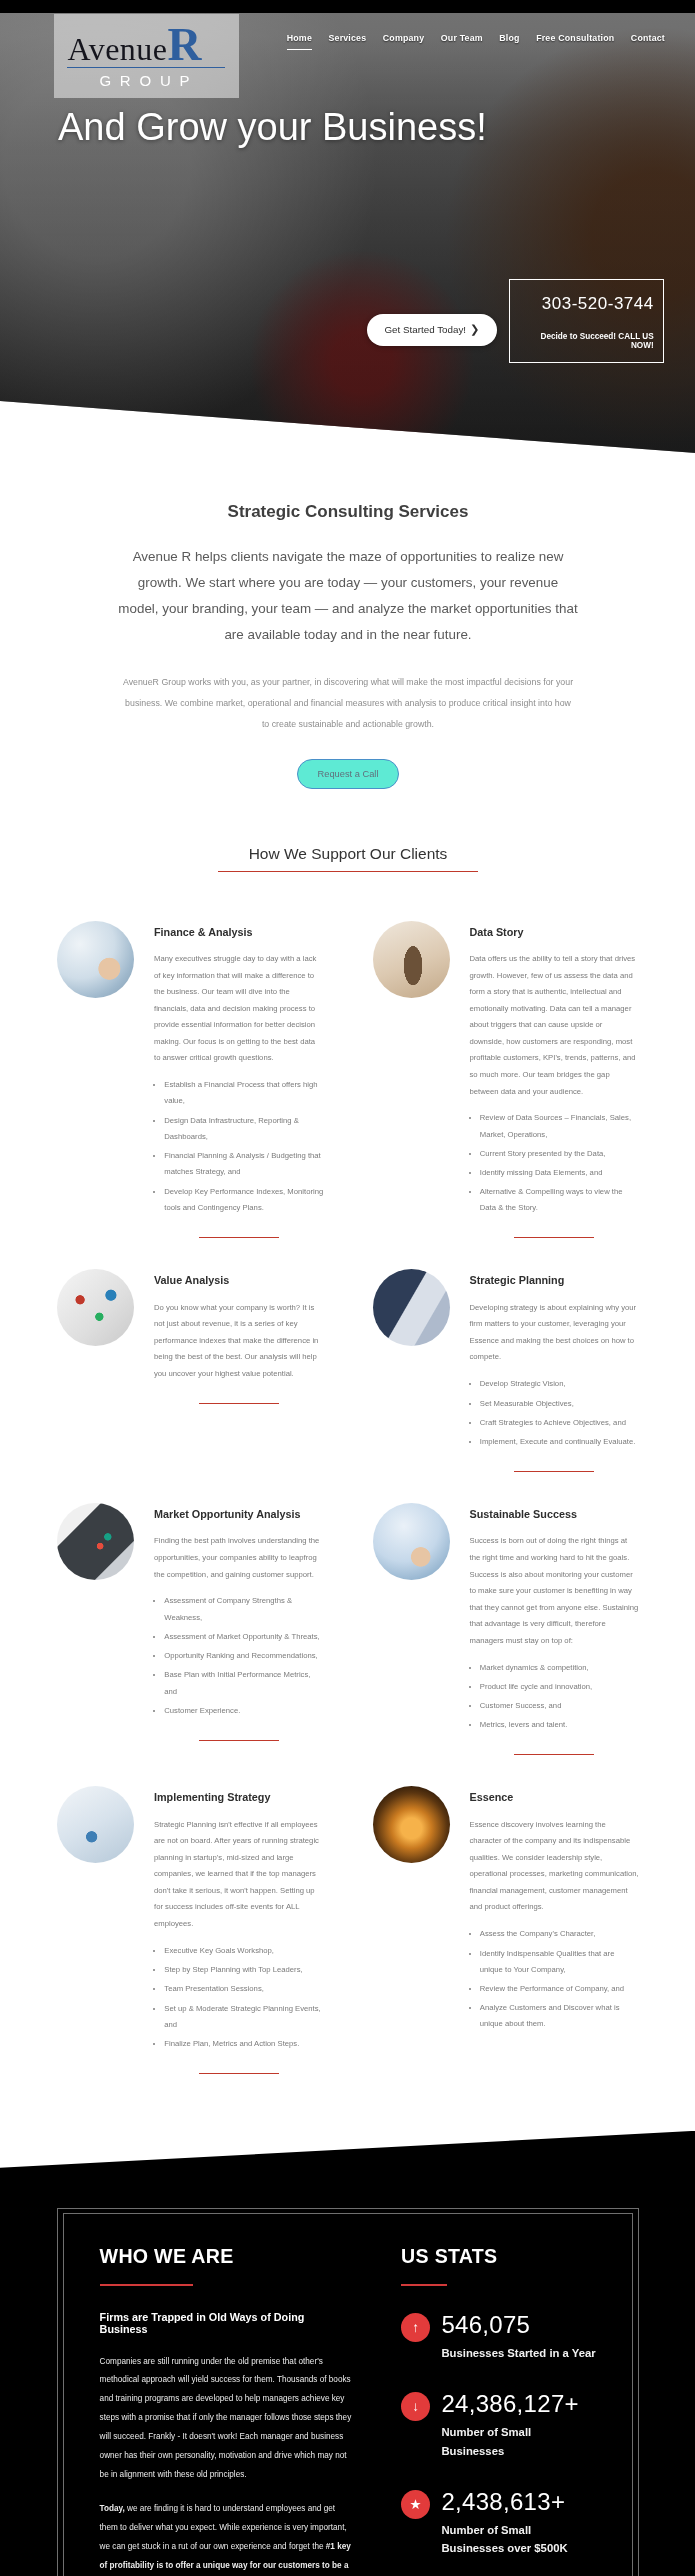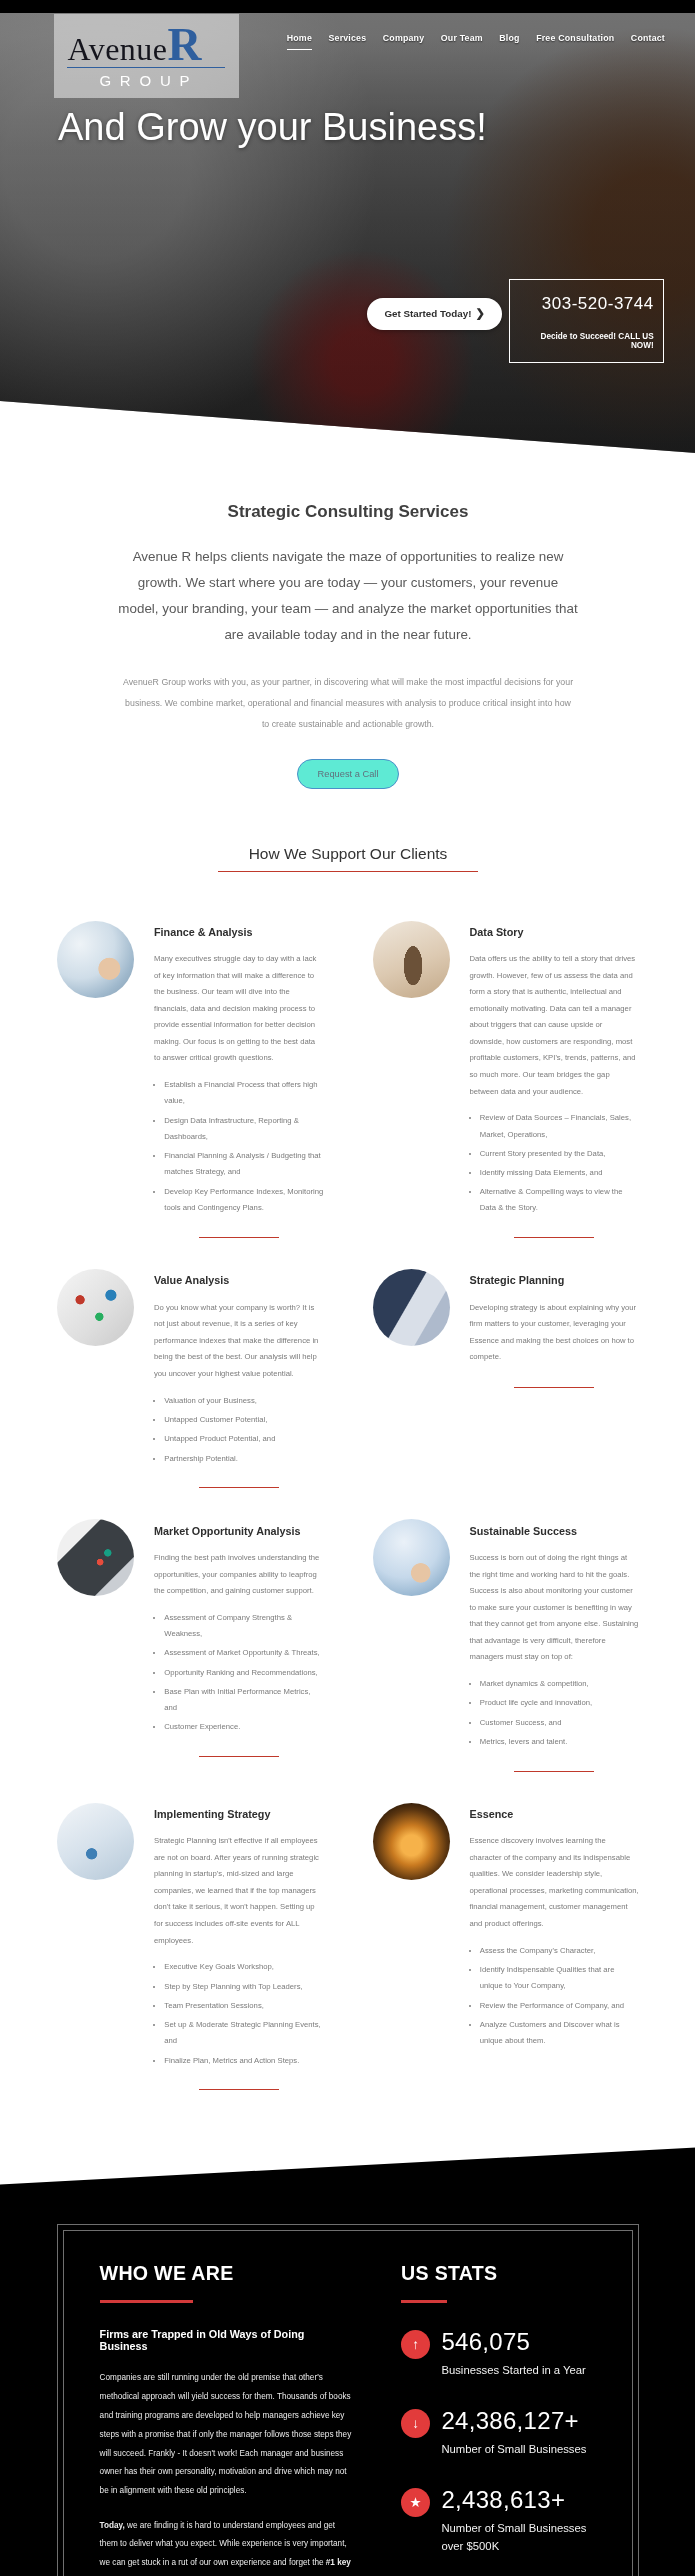--- a/index.html
+++ b/index.html
@@ -22,21 +22,21 @@
   .logo-panel { background:rgba(238,238,238,.55); padding:7.2px 13.4px 8.2px; width:216px; }
   .logo-line1 { font-family:"Liberation Serif", serif; font-size:32px; color:#15151d; letter-spacing:0.5px; border-bottom:1.5px solid #2f5f9e; line-height:.95; padding-bottom:1px; }
   .logo-r { font-size:47px; color:#2f5f9e; font-weight:700; }
   .logo-line2 { color:#fff; font-size:15px; letter-spacing:8.8px; margin-top:4.1px; padding-left:32px; font-weight:400; }
   nav { display:flex; gap:16.5px; margin-top:18.5px; }
   nav a { color:#fff; text-decoration:none; font-size:8.8px; font-weight:700; letter-spacing:0.2px; text-shadow:0 0.5px 1.5px rgba(0,0,0,.6); padding-bottom:6.2px; white-space:nowrap; }
   nav a.active { border-bottom:1px solid #fff; }
   .hero-title { position:absolute; left:58px; top:92px; color:#fff; }
   .hero-title h1 { font-size:49px; font-weight:700; letter-spacing:-0.5px; text-shadow:0 1px 4.1px rgba(0,0,0,.45); }
   .hero-title h2 { font-size:38px; font-weight:400; margin-top:14.4px; text-shadow:0 1px 4.1px rgba(0,0,0,.45); }
-  .cta-pill { position:absolute; left:367px; top:298px; background:#fff; color:#2e2e2e; border-radius:20.6px; padding:10.3px 17.5px; font-size:9.8px; font-weight:700; text-decoration:none; display:inline-flex; align-items:center; gap:4.1px; box-shadow:0 1px 5.2px rgba(0,0,0,.35); }
+  .cta-pill { position:absolute; left:367px; top:314px; background:#fff; color:#2e2e2e; border-radius:20.6px; padding:10.3px 17.5px; font-size:9.8px; font-weight:400; text-decoration:none; display:inline-flex; align-items:center; gap:4.1px; box-shadow:0 1px 5.2px rgba(0,0,0,.35); }
   .cta-arrow { font-size:11.3px; line-height:1; }
   .phone-box { position:absolute; right:32px; top:279px; width:155px; border:0.5px solid #fff; padding:14.4px 9.3px 12.4px; text-align:right; color:#fff; }
   .phone-number { font-size:17px; font-weight:400; letter-spacing:0.5px; }
   .phone-tagline { font-size:8.2px; font-weight:700; margin-top:17.5px; }
 
   
   .intro { text-align:center; padding:49px 0 36px; }
   .intro h2 { font-size:17px; color:#3f3f3f; font-weight:700; margin-bottom:21.6px; }
   .intro .lead { font-size:13.4px; color:#5a5a5a; line-height:1.95; font-weight:400; width:464px; margin:0 auto 24px; }
   .intro .sub { font-size:8.8px; color:#8e8e8e; line-height:2.35; width:453px; margin:0 auto 25px; }
@@ -71,21 +71,21 @@
   .who-left { width:58%; }
   .who-right { flex:1; }
   .dark-h2 { color:#fff; font-size:19.6px; font-weight:700; letter-spacing:0.3px; }
   .redbar { width:93px; height:2.1px; background:#d23a3a; margin:15.5px 0 25px; }
   .who-left h3 { color:#fff; font-size:10.8px; font-weight:700; margin-bottom:17.5px; }
   .who-left p { color:#ececec; font-size:8.2px; line-height:2.3; margin-bottom:15.5px; font-weight:300; }
   .who-left p b { font-weight:700; }
   .stat { display:flex; gap:11.3px; margin-bottom:28px; align-items:flex-start; }
   .stat-icon { width:29px; height:29px; border-radius:50%; background:#e23b3b; color:#fff; font-size:13.4px; display:flex; align-items:center; justify-content:center; flex:none; margin-top:2.1px; }
   .stat-value { color:#fff; font-size:24px; font-weight:400; letter-spacing:0.3px; }
-  .stat-label { color:#f2f2f2; font-size:11.3px; font-weight:400; line-height:1.6; margin-top:5.2px; width:155px; }
+  .stat-label { color:#f2f2f2; font-size:11.3px; font-weight:700; line-height:1.6; margin-top:5.2px; width:155px; }
 </style>
 </head>
 <body>
 
 <header class="hero">
   <div class="topbar">
     <div class="logo-panel">
       <div class="logo-line1"><span>Avenue</span><span class="logo-r">R</span></div>
       <div class="logo-line2">GROUP</div>
     </div>
@@ -155,35 +155,35 @@
             </ul>
           <div class="scard-rule"></div>
         </div>
       </div>
 
       <div class="scard">
         <div class="scard-img img-value"></div>
         <div class="scard-body">
           <h3>Value Analysis</h3>
           <p>Do you know what your company is worth? It is not just about revenue, it is a series of key performance indexes that make the difference in being the best of the best.  Our analysis will help you uncover your highest value potential.</p>
-          <ul>
-              <li>Valuation of your Business,</li>
-              <li>Untapped Customer Potential,</li>
-              <li>Untapped Product Potential, and</li>
-              <li>Partnership Potential.</li>
-            </ul>
           <div class="scard-rule"></div>
         </div>
       </div>
 
       <div class="scard">
         <div class="scard-img img-strategic"></div>
         <div class="scard-body">
           <h3>Strategic Planning</h3>
           <p>Developing strategy is about explaining why your firm matters to your customer, leveraging your Essence and making the best choices on how to compete.</p>
+          <ul>
+              <li>Develop Strategic Vision,</li>
+              <li>Set Measurable Objectives,</li>
+              <li>Craft Strategies to Achieve Objectives, and</li>
+              <li>Implement, Execute and continually Evaluate.</li>
+            </ul>
           <div class="scard-rule"></div>
         </div>
       </div>
 
       <div class="scard">
         <div class="scard-img img-market"></div>
         <div class="scard-body">
           <h3>Market Opportunity Analysis</h3>
           <p>Finding the best path involves understanding the opportunities, your companies ability to leapfrog the competition, and gaining customer support.</p>
           <ul>

